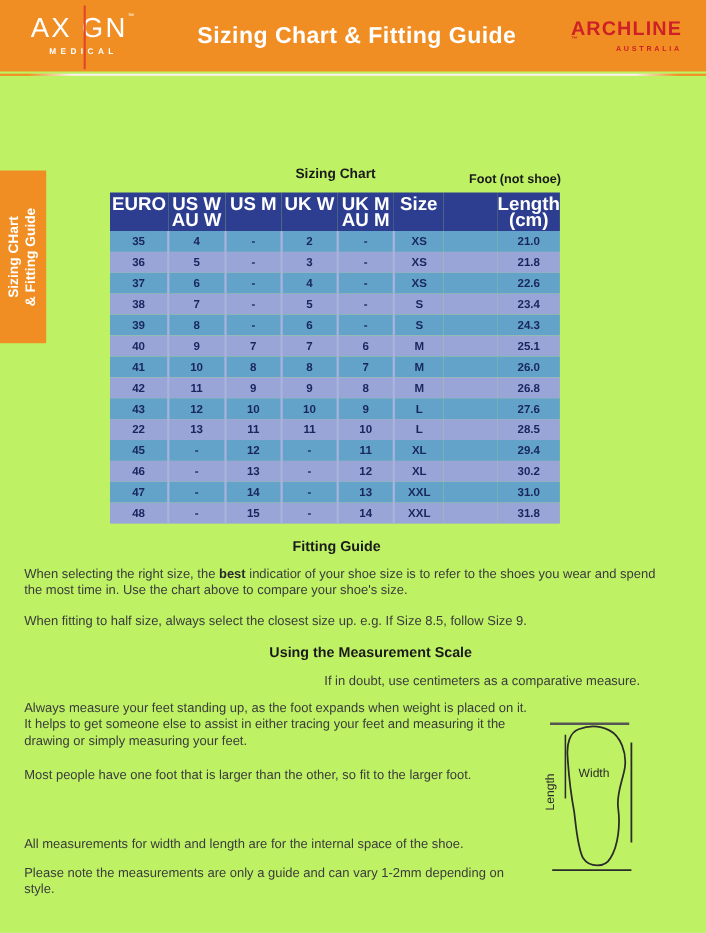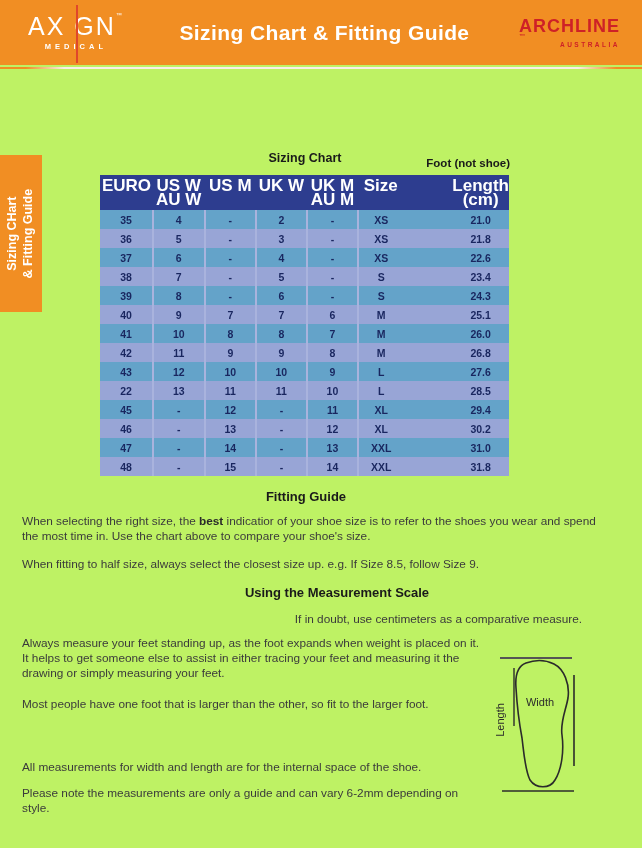--- a/index.html
+++ b/index.html
@@ -278,21 +278,21 @@
 
   <div class="h-center" style="top:489px;">Fitting Guide</div>
   <p class="para" style="top:514px; width:578px;"><span>When selecting the right size, the </span><b style="color:#2a2a2a;">best</b><span> indicatior of your shoe size is to refer to the shoes you wear and spend the most time in. Use the chart above to compare your shoe's size.</span></p>
   <p class="para" style="top:557px; width:578px;">When fitting to half size, always select the closest size up. e.g. If Size 8.5, follow Size 9.</p>
 
   <div class="h-center" style="top:585px;margin-left:31px;">Using the Measurement Scale</div>
   <p class="para" style="top:612px; width:560px;text-align:right;">If in doubt, use centimeters as a comparative measure.</p>
   <p class="para" style="top:636px; width:460px;">Always measure your feet standing up, as the foot expands when weight is placed on it. It helps to get someone else to assist in either tracing your feet and measuring it the drawing or simply measuring your feet.</p>
   <p class="para" style="top:697px; width:560px;">Most people have one foot that is larger than the other, so fit to the larger foot.</p>
   <p class="para" style="top:760px; width:560px;">All measurements for width and length are for the internal space of the shoe.</p>
-  <p class="para" style="top:786px; width:448px;">Please note the measurements are only a guide and can vary 6-2mm depending on style.</p>
+  <p class="para" style="top:786px; width:448px;">Please note the measurements are only a guide and can vary 1-2mm depending on style.</p>
 
   <svg class="foot-diagram" viewBox="0 0 150 150">
 
     <line x1="8" y1="8" x2="80" y2="8" stroke="#555" stroke-width="2.2"></line>
 
     <path d="M 34 13
              C 26 16, 23 26, 24 38
              C 25 55, 27 72, 30 88
              C 32 104, 33 120, 38 130
              C 44 139, 58 139, 63 130

